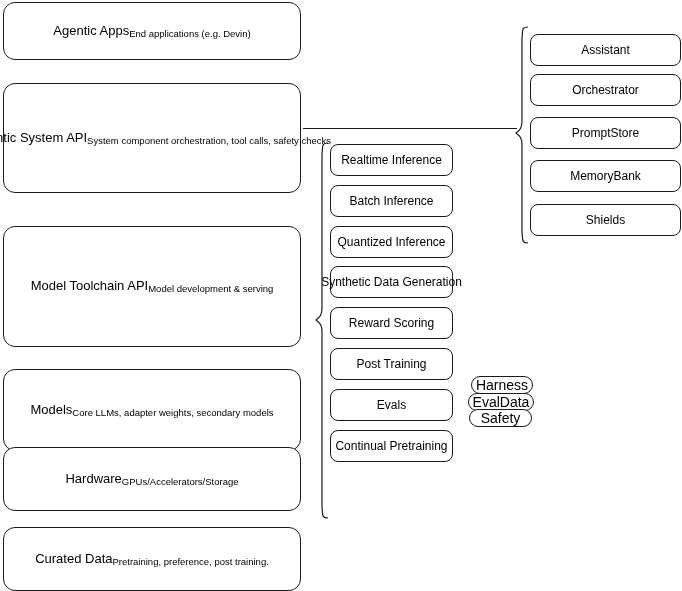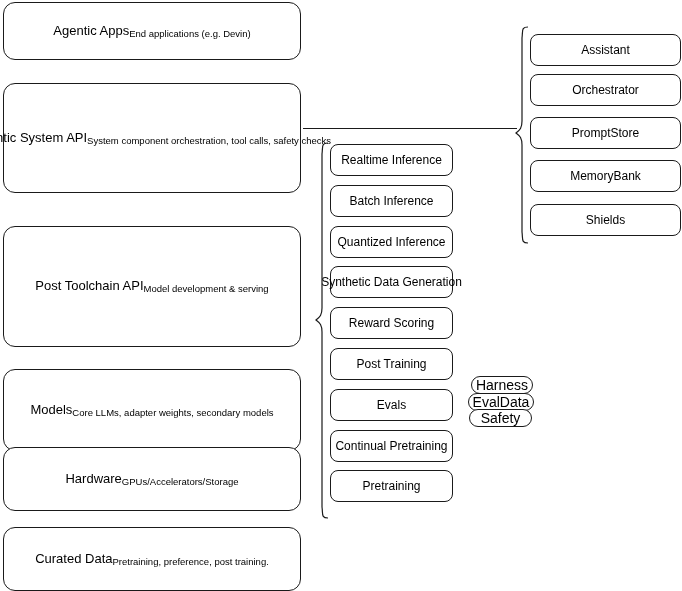--- a/index.html
+++ b/index.html
@@ -103,21 +103,21 @@
     <div class="title">Agentic Apps</div>
     <div class="subtitle">End applications (e.g. Devin)</div>
   </div>
 
   <div class="box layer-box" style="top:83px;height:110px;">
     <div class="title">Agentic System API</div>
     <div class="subtitle">System component orchestration, tool calls, safety checks</div>
   </div>
 
   <div class="box layer-box" style="top:226px;height:121px;">
-    <div class="title">Post Toolchain API</div>
+    <div class="title">Model Toolchain API</div>
     <div class="subtitle">Model development &amp; serving</div>
   </div>
 
   <div class="box layer-box" style="top:369px;height:82px;">
     <div class="title">Models</div>
     <div class="subtitle">Core LLMs, adapter weights, secondary models</div>
   </div>
 
   <div class="box layer-box" style="top:447px;height:64px;">
     <div class="title">Hardware</div>
@@ -145,23 +145,20 @@
     <div class="title">Reward Scoring</div>
   </div>
   <div class="box cap-box" style="top:348px;">
     <div class="title">Post Training</div>
   </div>
   <div class="box cap-box" style="top:389px;">
     <div class="title">Evals</div>
   </div>
   <div class="box cap-box" style="top:430px;">
     <div class="title">Continual Pretraining</div>
-  </div>
-  <div class="box cap-box" style="top:470px;">
-    <div class="title">Pretraining</div>
   </div>
 
   <div class="pill" style="left:471px;top:376px;width:62px;">
     <span>Harness</span>
   </div>
   <div class="pill" style="left:468px;top:393px;width:66px;">
     <span>EvalData</span>
   </div>
   <div class="pill" style="left:469px;top:409px;width:63px;">
     <span>Safety</span>

